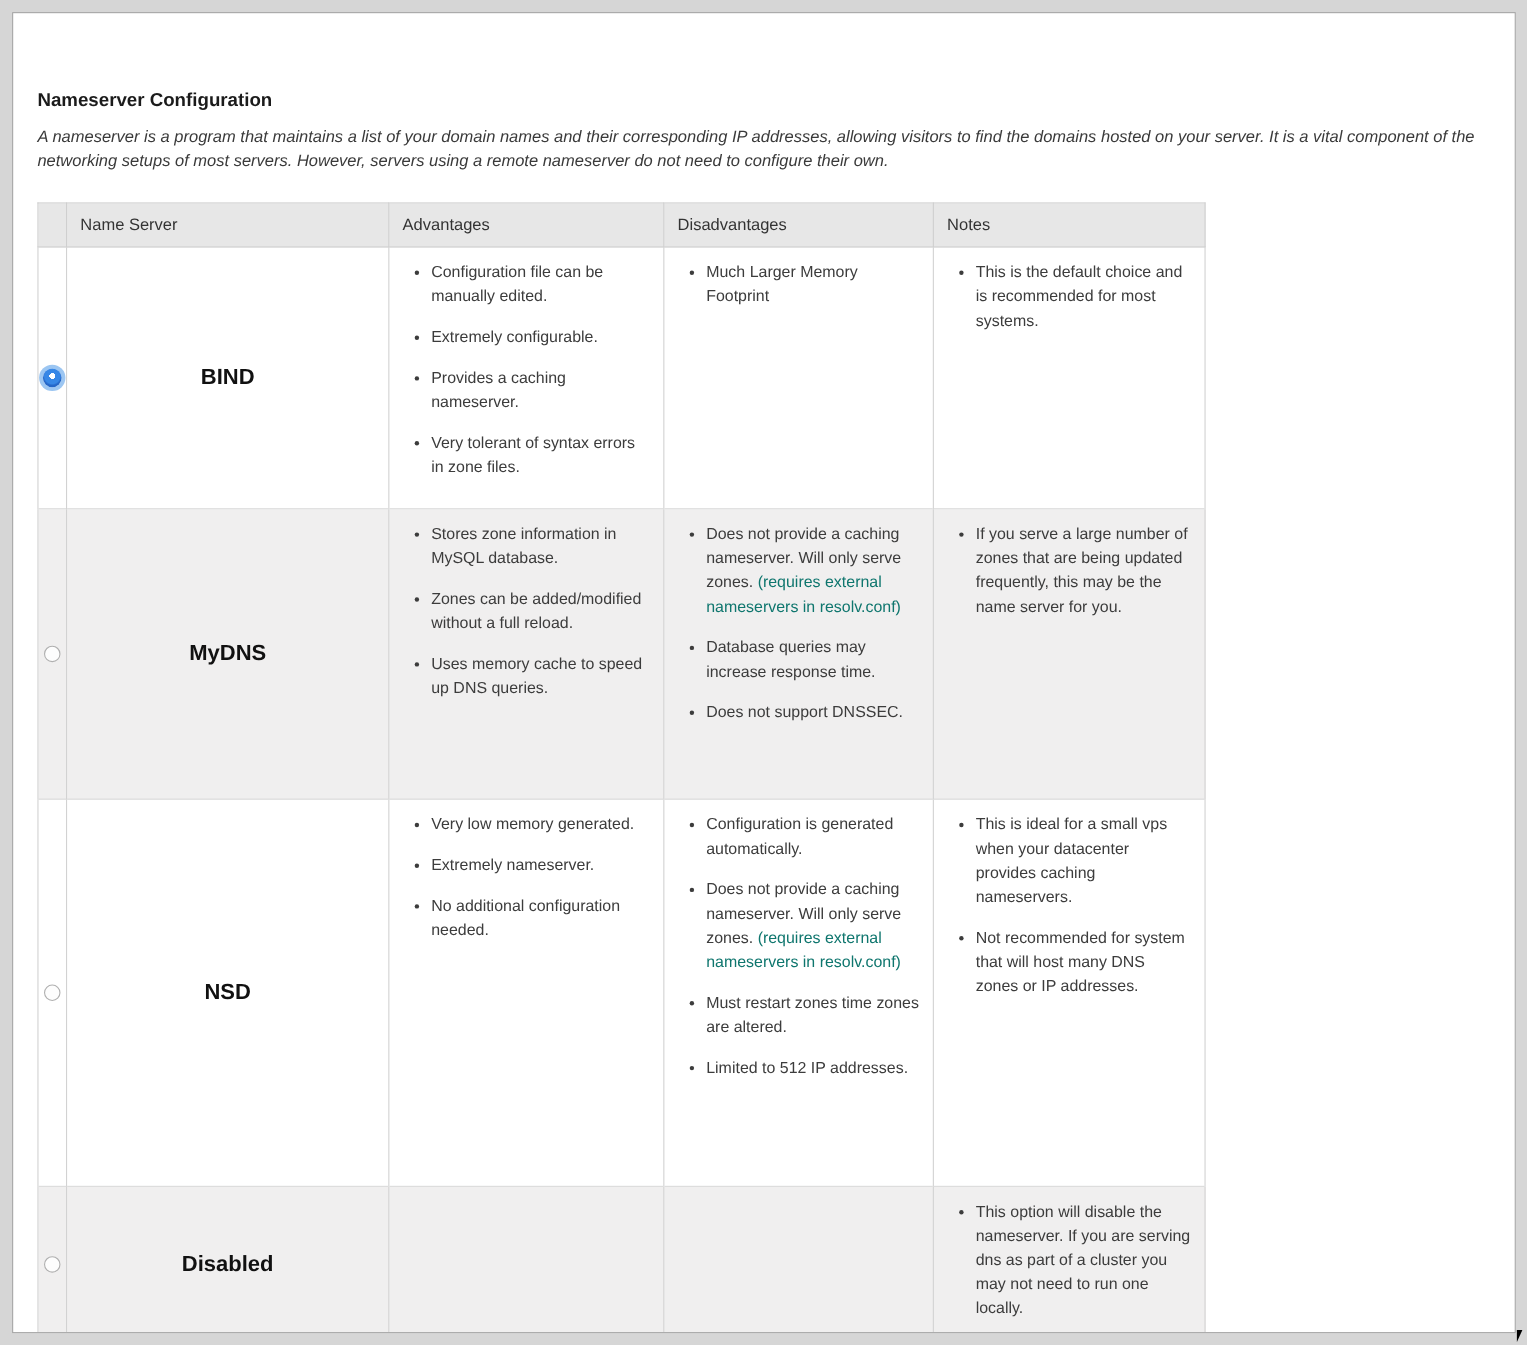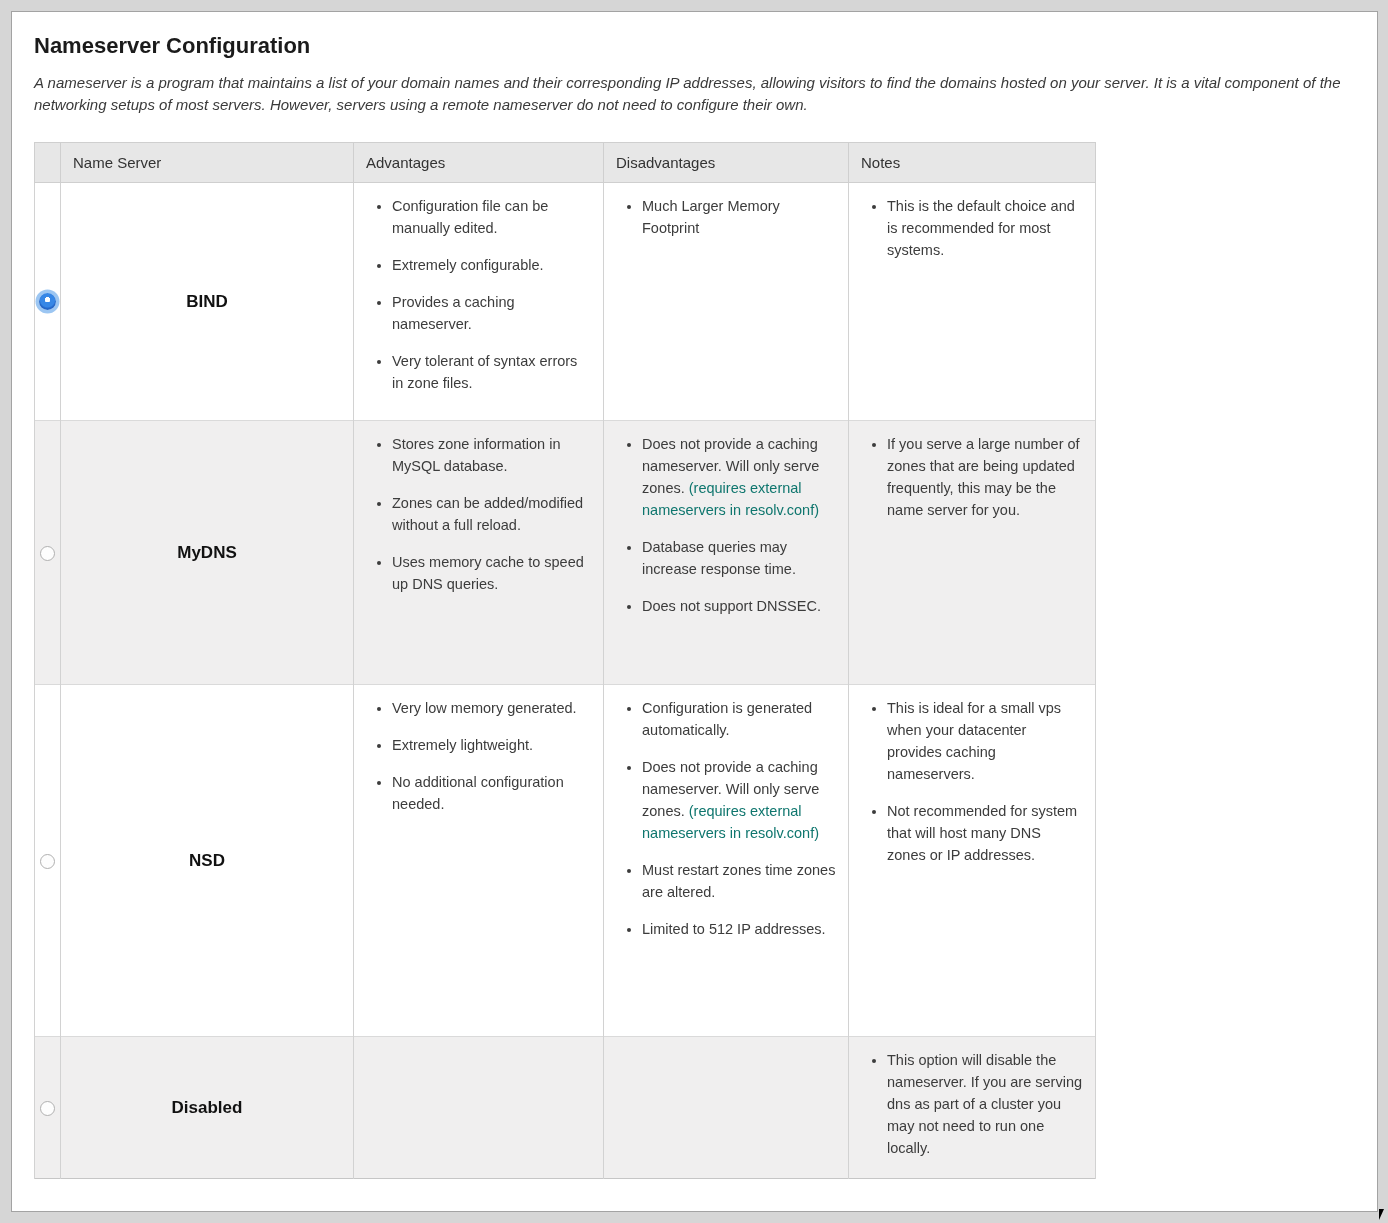--- a/index.html
+++ b/index.html
@@ -13,24 +13,25 @@
   .panel {
     position: absolute;
     left: 11px; top: 11px;
     width: 1367px; height: 1201px;
     background: #ffffff;
     border: 1px solid #a3a3a3;
     padding: 21px 22px;
     overflow: hidden;
   }
   .page-title {
-    font-size: 22px;
+    font-size: 17px;
     font-weight: bold;
     color: #1b1b1b;
     margin-bottom: 13px;
+    margin-top: 48px;
   }
   .intro {
     font-size: 15px;
     font-style: italic;
     color: #3a3a3a;
     line-height: 22px;
     margin-bottom: 26px;
     max-width: 1330px;
   }
   .select-prompt {
@@ -79,21 +80,21 @@
 
   td.radio-cell {
     vertical-align: middle;
     text-align: center;
     padding: 0;
   }
   td.name-cell {
     vertical-align: middle;
     text-align: center;
     font-weight: bold;
-    font-size: 17px;
+    font-size: 20px;
     color: #111111;
     padding: 0 8px;
   }
   ul.cell-list {
     list-style: disc;
     padding-left: 28px;
     margin: 0;
   }
   ul.cell-list li {
     margin-bottom: 15px;
@@ -199,21 +200,21 @@
               <li><span>If you serve a large number of zones that are being updated frequently, this may be the name server for you.</span></li>
             </ul>
           </td>
         </tr>
         <tr>
           <td class="radio-cell"><span class="radio" role="radio" aria-checked="false"></span></td>
           <td class="name-cell">NSD</td>
           <td>
             <ul class="cell-list">
               <li><span>Very low memory generated.</span></li>
-              <li><span>Extremely lightweight.</span></li>
+              <li><span>Extremely nameserver.</span></li>
               <li><span>No additional configuration needed.</span></li>
             </ul>
           </td>
           <td>
             <ul class="cell-list">
               <li><span>Configuration is generated automatically.</span></li>
               <li><span>Does not provide a caching nameserver. Will only serve zones. </span><a class="cell-link">(requires external nameservers in resolv.conf)</a></li>
               <li><span>Must restart zones time zones are altered.</span></li>
               <li><span>Limited to 512 IP addresses.</span></li>
             </ul>

